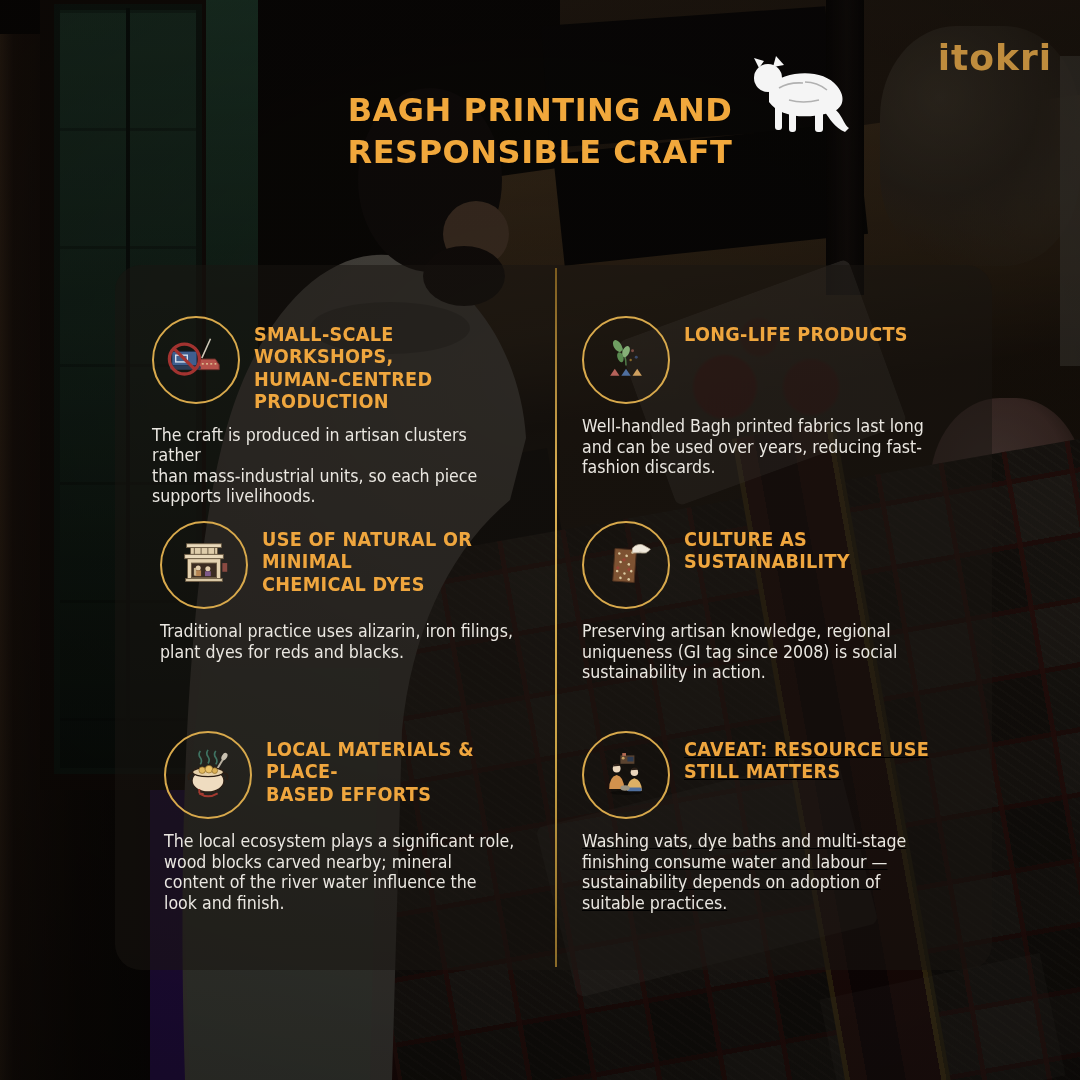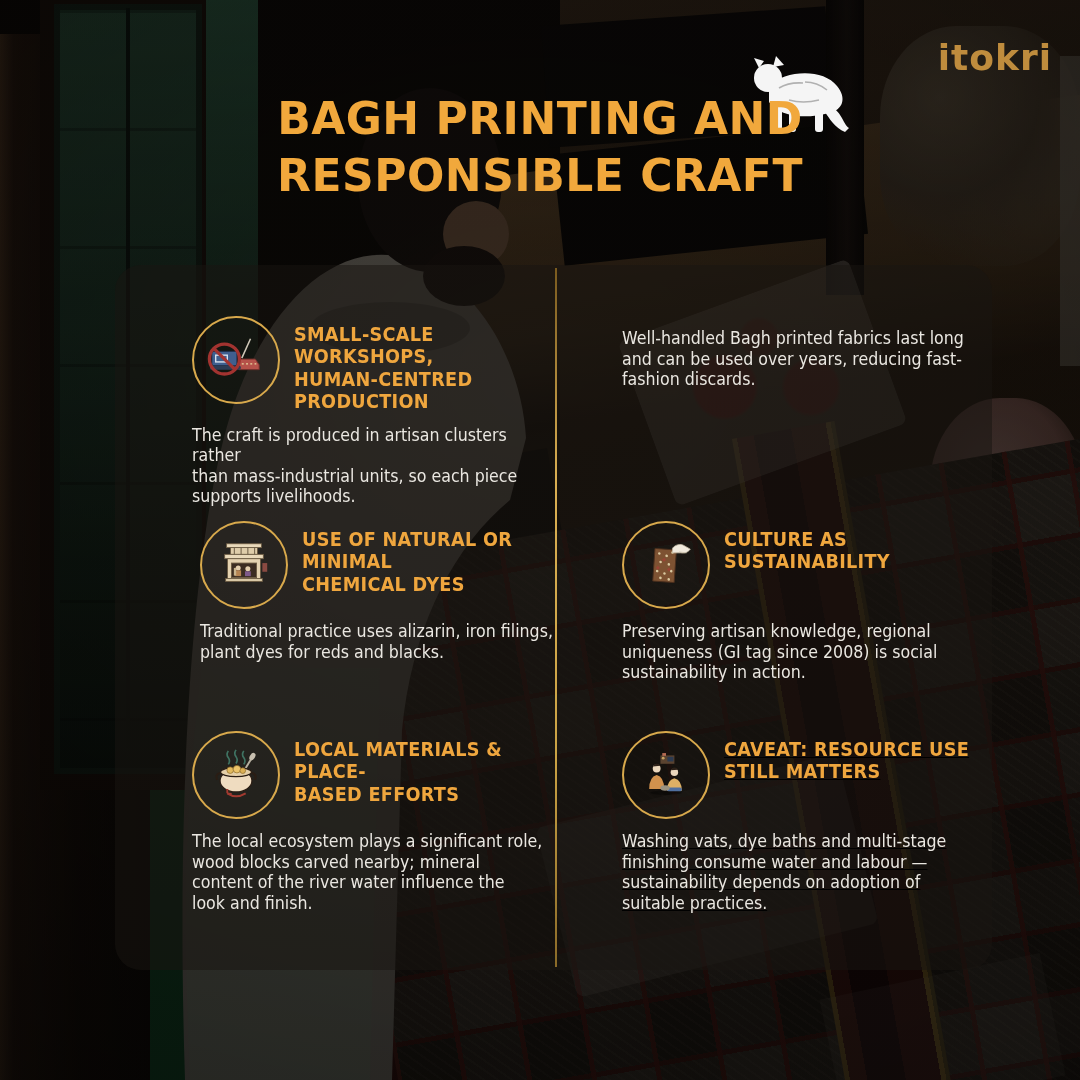--- a/index.html
+++ b/index.html
@@ -1,17 +1,17 @@
 <!DOCTYPE html>
 <html><head>
 <meta charset="utf-8">
 <style>
   html,body{margin:0;padding:0;background:#111;}
   .stage{position:relative;width:1080px;height:1080px;overflow:hidden;
-         font-family:"DejaVu Sans","Liberation Sans",sans-serif;background:#14532d;}
+         font-family:"DejaVu Sans","Liberation Sans",sans-serif;background:#4c1d95;}
   .stage *{box-sizing:border-box;}
   .abs{position:absolute;}
 
   
   .photo{position:absolute;inset:0;}
   .ph{position:absolute;pointer-events:none;}
   .ph-wall-left{left:0;top:0;width:150px;height:100%;
     background:linear-gradient(90deg,#46301e 0,#261810 9%,#150e09 55%,#100a07 100%);}
   .ph-ceiling{left:0;top:0;width:100%;height:34px;background:#0b0806;}
   .ph-door-frame{left:40px;top:0;width:195px;height:790px;background:#1a100b;}
@@ -72,40 +72,40 @@
   .overlay{position:absolute;inset:0;
     background:
       radial-gradient(120% 90% at 50% 35%,rgba(0,0,0,.22),rgba(0,0,0,.5)),
       linear-gradient(180deg,rgba(8,6,4,.40),rgba(8,6,4,.46) 55%,rgba(5,4,3,.52));}
 
   
   .logo{right:28px;top:40px;font-size:36px;font-weight:bold;letter-spacing:1px;
         color:#bf8c3d;line-height:1;}
   .tiger{left:745px;top:54px;width:106px;height:80px;}
   .title{left:0;right:0;top:90px;text-align:center;white-space:pre-line;
-         color:#f1a83c;font-size:44px;font-weight:bold;letter-spacing:.5px;line-height:1.3;}
+         color:#f1a83c;font-size:32px;font-weight:bold;letter-spacing:.5px;line-height:1.3;}
 
   .panel{left:115px;top:265px;width:877px;height:705px;border-radius:26px;
          background:rgba(24,22,18,.52);}
   .divider{left:555px;top:268px;width:2px;height:699px;
          background:linear-gradient(180deg,#7a5a1e,#d9ae52 30%,#caa244 70%,#8a6a28);}
 
-  .card{position:absolute;width:404px;margin-left:40px;}
+  .card{position:absolute;width:404px;}
   .card-head{display:flex;align-items:flex-start;gap:14px;min-height:88px;}
   .icon-circle{flex:0 0 auto;width:88px;height:88px;border:2px solid #d8a94c;border-radius:50%;
          display:flex;align-items:center;justify-content:center;}
   .heading{margin:0;padding-top:7px;white-space:pre-line;color:#efa63e;
          font-size:19px;font-weight:bold;letter-spacing:.3px;line-height:1.18;
          transform:scaleX(.93);transform-origin:left top;}
   .body{margin:12px 0 0 0;white-space:pre-line;color:#eae7e1;
          font-size:18px;line-height:1.14;transform:scaleX(.88);transform-origin:left top;}
 
   .c1{left:152px;top:316px;} .c2{left:582px;top:316px;}
   .c3{left:160px;top:521px;} .c4{left:582px;top:521px;}
-  .c5{left:152px;top:731px;} .c6{left:582px;top:731px;text-decoration:underline;}
+  .c5{left:164px;top:731px;} .c6{left:582px;top:731px;text-decoration:underline;}
 </style>
 </head>
 <body>
 
 <div class="stage">
 
   <div class="photo">
     <div class="ph ph-wall-left"></div>
     <div class="ph ph-ceiling"></div>
     <div class="ph ph-door-frame"></div>
@@ -186,20 +186,37 @@
       <h2 class="heading">SMALL-SCALE WORKSHOPS,
 HUMAN-CENTRED
 PRODUCTION</h2>
     </div>
     <p class="body">The craft is produced in artisan clusters rather
 than mass-industrial units, so each piece
 supports livelihoods.</p>
   </div>
 
   <div class="card c2">
+    <div class="card-head">
+      <div class="icon-circle">
+        <svg width="56" height="56" viewBox="0 0 60 60">
+          <path d="M30 36 C30 27 28 20 23 13" stroke="#4f7a48" stroke-width="1.6" fill="none"></path>
+          <ellipse cx="21" cy="15" rx="4" ry="7" fill="#6f9e62" transform="rotate(-32 21 15)"></ellipse>
+          <ellipse cx="30" cy="21" rx="3.6" ry="6.4" fill="#86b078" transform="rotate(24 30 21)"></ellipse>
+          <ellipse cx="24" cy="27" rx="3.2" ry="5.6" fill="#5a8a50" transform="rotate(-18 24 27)"></ellipse>
+          <circle cx="37" cy="20" r="1.6" fill="#7a4a42"></circle>
+          <circle cx="41" cy="27" r="1.6" fill="#3a4a6a"></circle>
+          <circle cx="35" cy="30" r="1.3" fill="#8a6a2a"></circle>
+          <path d="M13 47 l5 -7.5 5 7.5 z" fill="#b5625a"></path>
+          <path d="M25 47 l5 -7.5 5 7.5 z" fill="#4f6f9f"></path>
+          <path d="M37 47 l5 -7.5 5 7.5 z" fill="#cfa05f"></path>
+        </svg>
+      </div>
+      <h2 class="heading">LONG-LIFE PRODUCTS</h2>
+    </div>
     <p class="body">Well-handled Bagh printed fabrics last long
 and can be used over years, reducing fast-
 fashion discards.</p>
   </div>
 
   <div class="card c3">
     <div class="card-head">
       <div class="icon-circle">
         <svg width="58" height="58" viewBox="0 0 60 60">
           <g stroke="#6b5a42" stroke-width="0.9">

